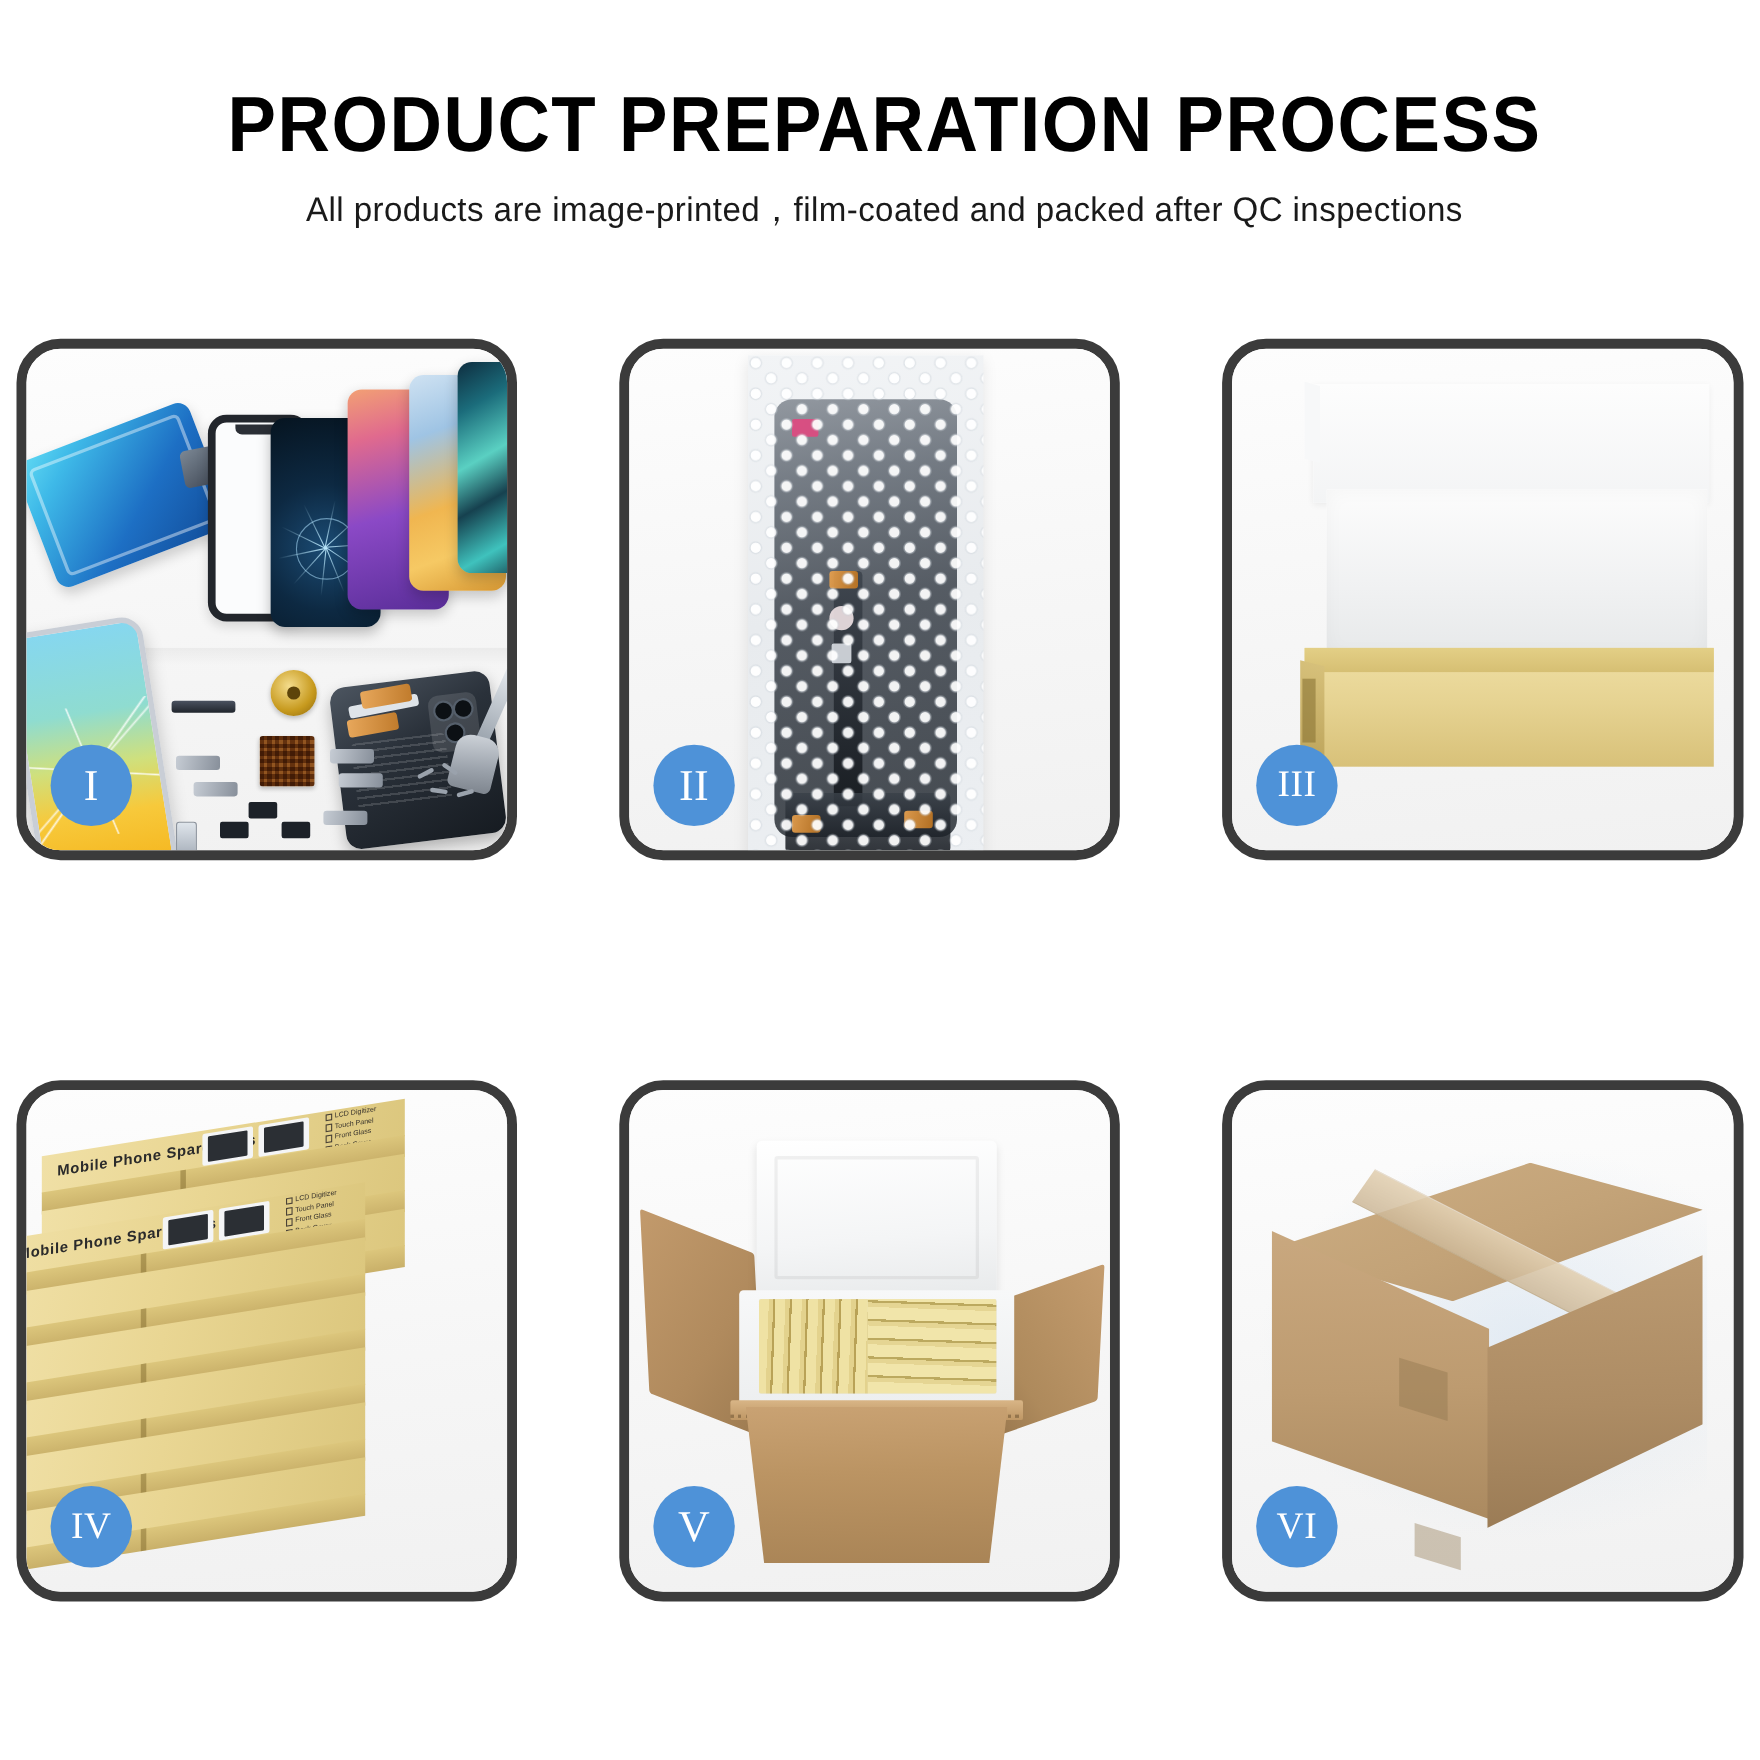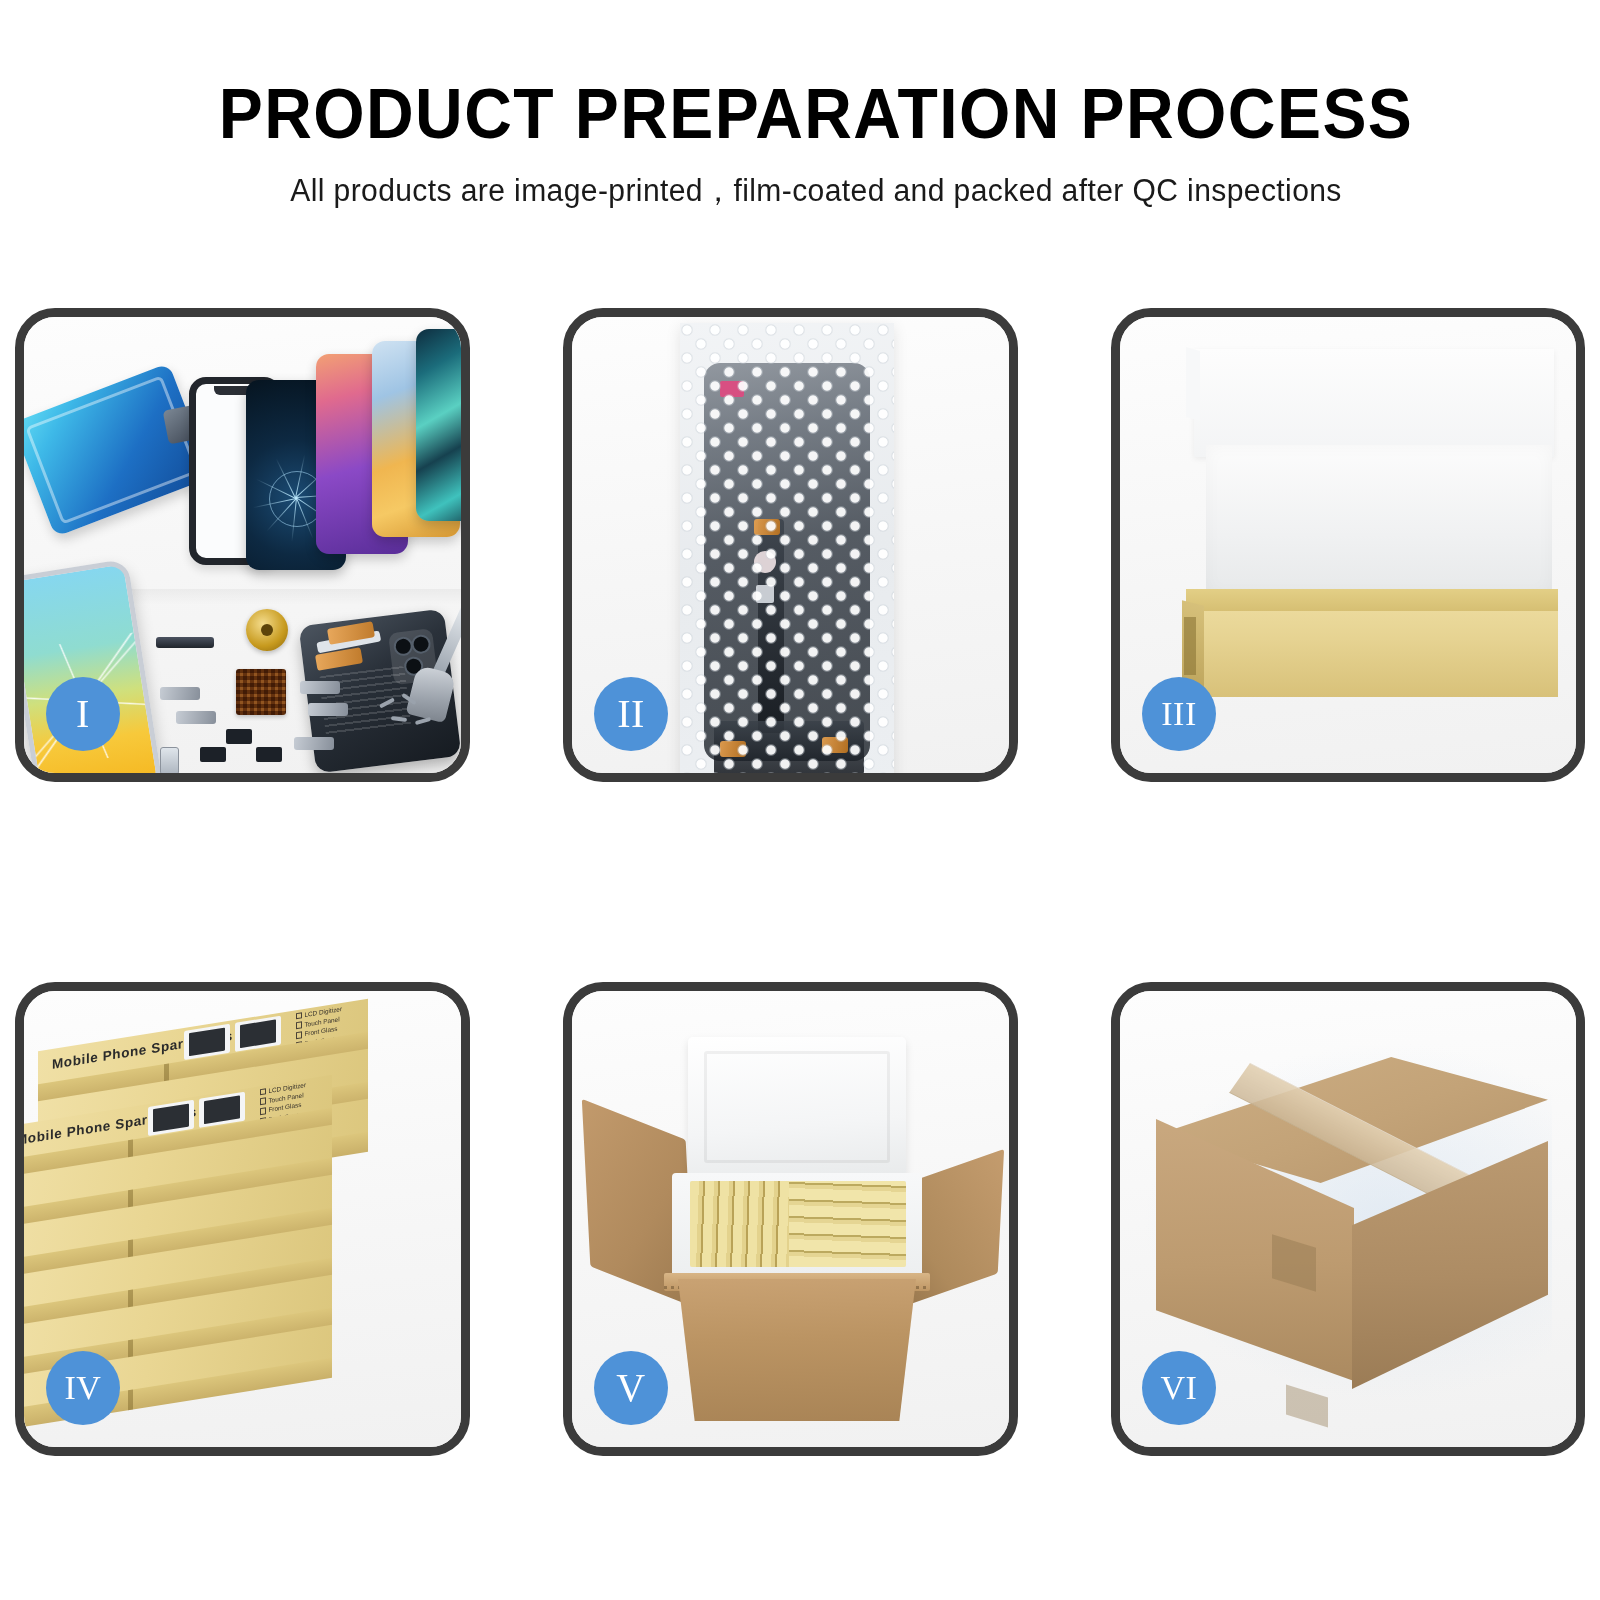--- a/index.html
+++ b/index.html
@@ -11,21 +11,21 @@
     width: 1600px;
     height: 1600px;
     font-family: "Liberation Sans", sans-serif;
     overflow: hidden;
     position: relative;
   }
 
   
   #header {
     position: absolute;
-    left: 16px;
+    left: 4px;
     top: 0;
     width: 1280px;
     height: 250px;
   }
   #page-title {
     position: absolute;
     left: 0;
     top: 78px;
     width: 1600px;
     text-align: center;

